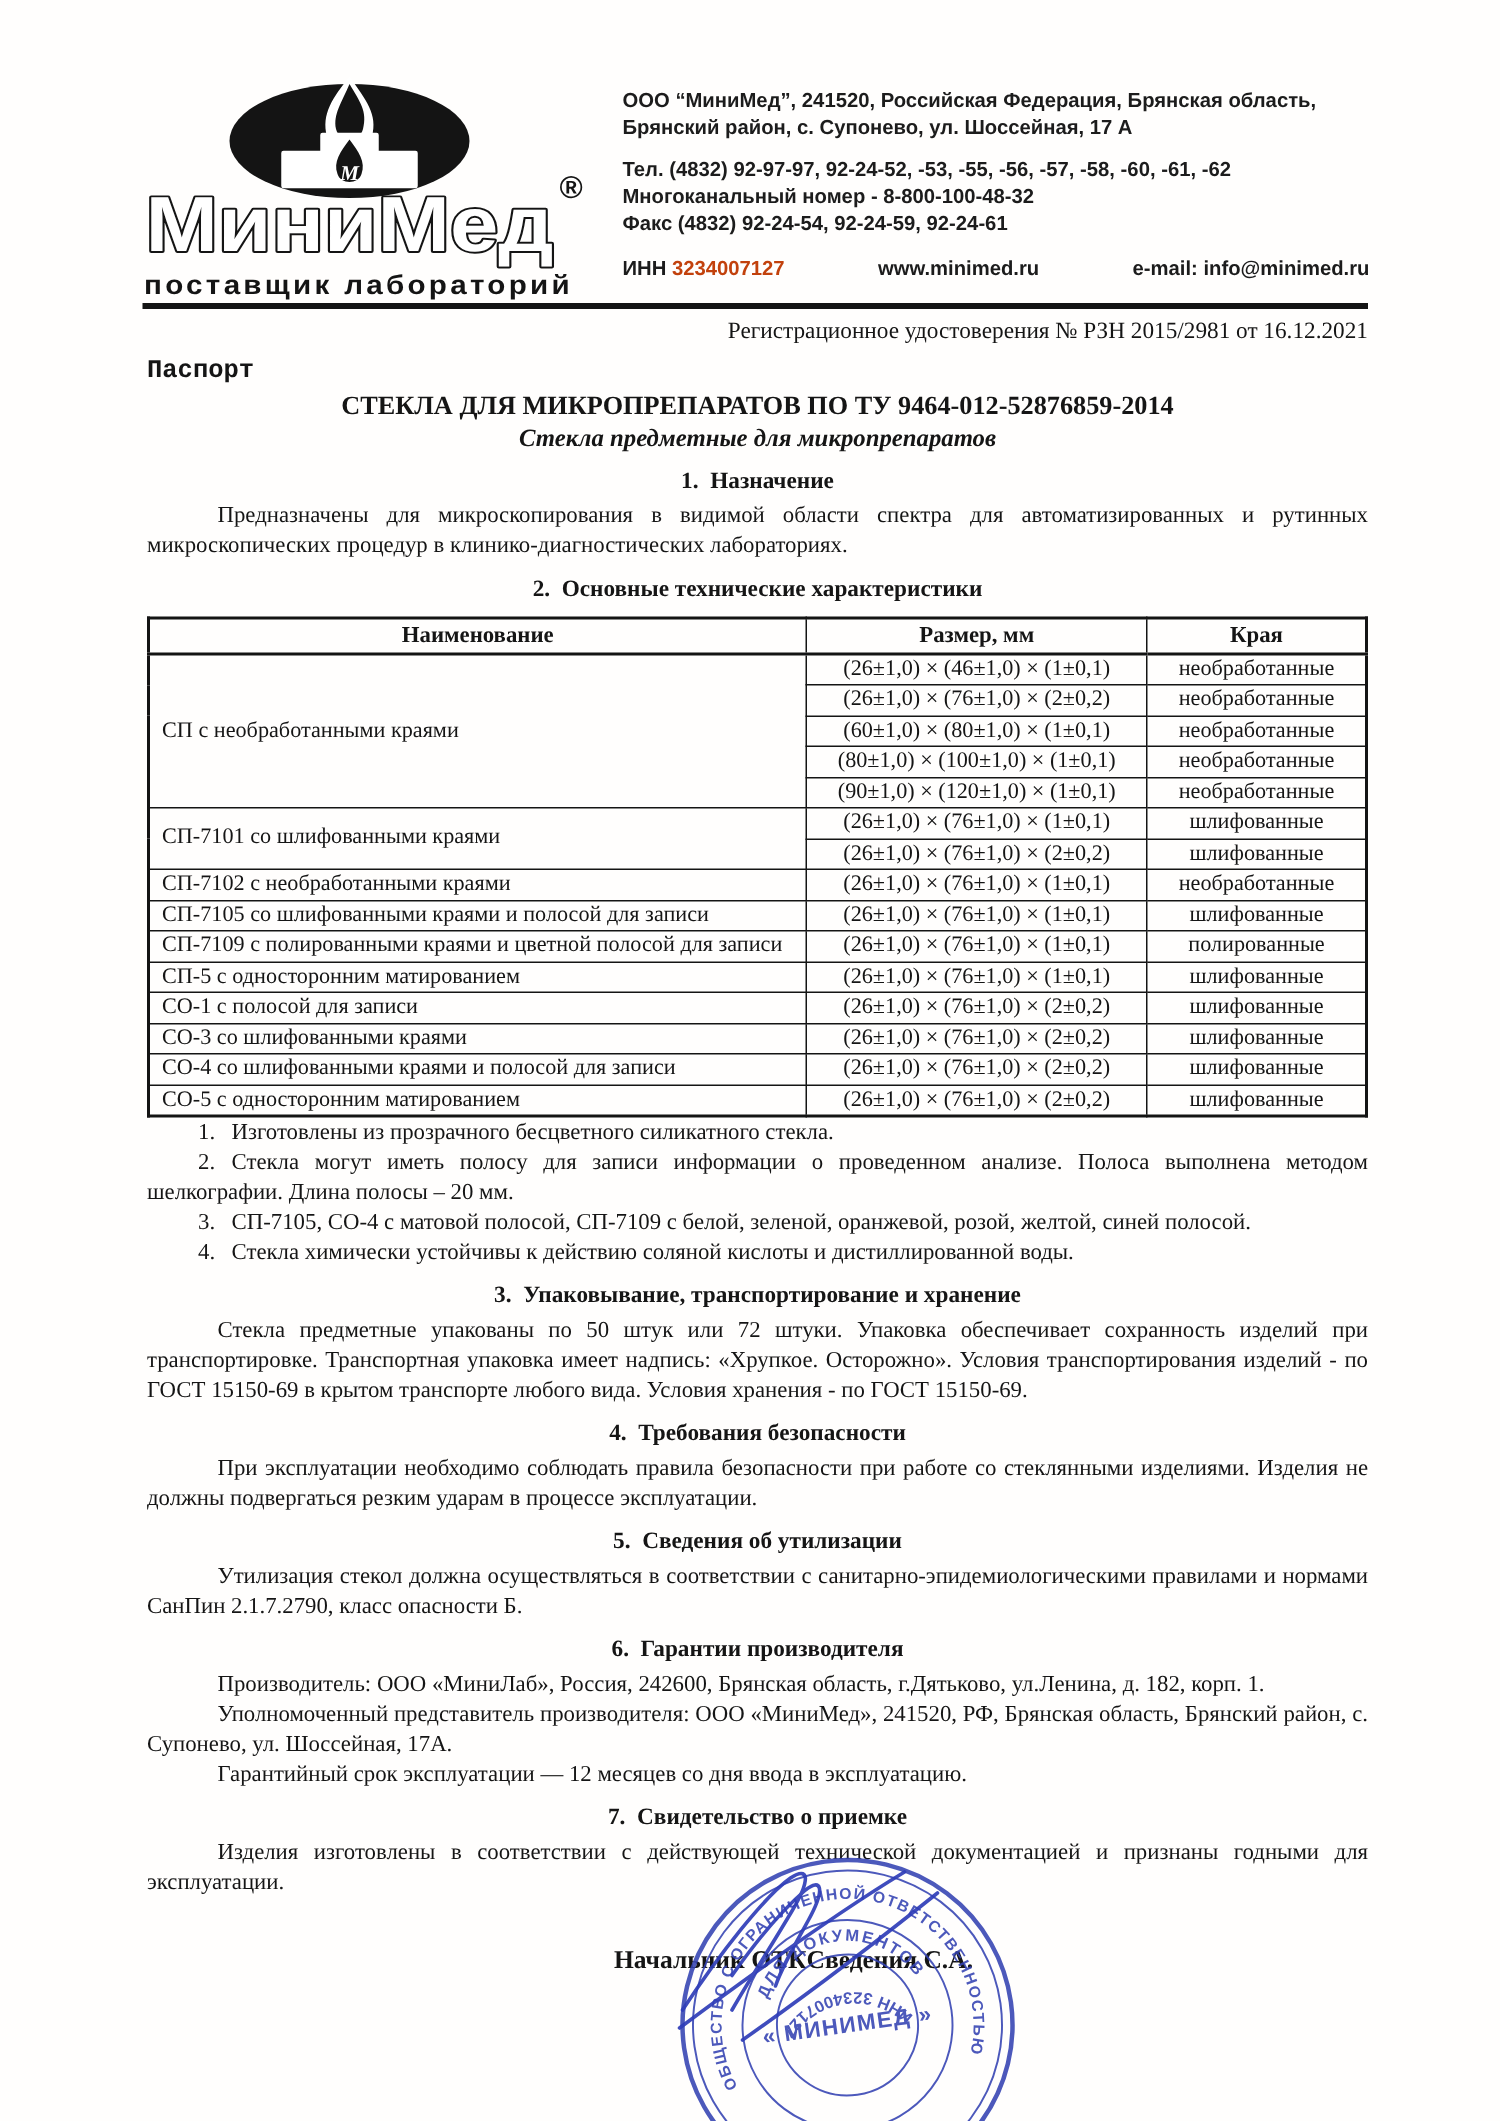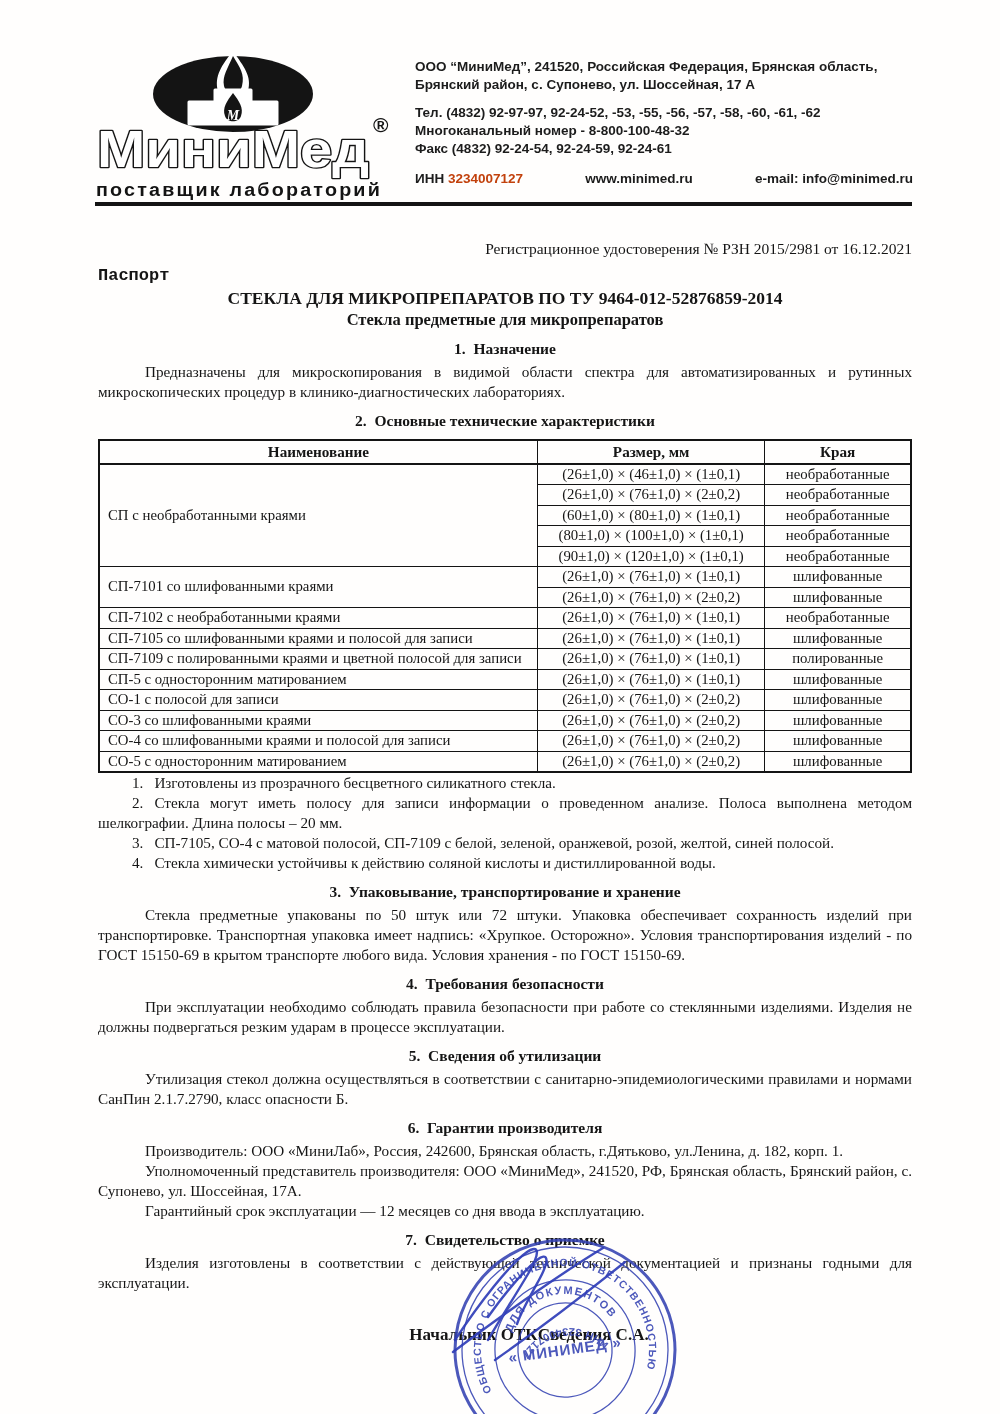--- a/index.html
+++ b/index.html
@@ -11,24 +11,24 @@
   .contact{position:absolute;left:415px;top:58px;width:498px;
            font-family:"Liberation Sans",sans-serif;font-weight:bold;
            font-size:13.5px;line-height:18px;color:#1c1c1c;}
   .contact .blk{margin-bottom:10px;}
   .contact-bottom{display:flex;justify-content:space-between;align-items:baseline;margin-top:12px;}
   .inn-value{font-weight:bold;color:#c2410c;}
   .rule{position:absolute;left:95px;top:202px;width:817px;height:4px;background:#141414;}
 
   
   .content{position:absolute;left:98px;top:211px;width:814px;}
-  .reg-line{text-align:right;font-size:15.5px;line-height:19px;margin-top:28px;}
+  .reg-line{text-align:right;font-size:15.5px;line-height:19px;}
   .doc-type{font-weight:bold;font-size:17px;line-height:22px;margin-top:7px;font-family:Liberation Mono, monospace;}
   .doc-title{text-align:center;font-weight:bold;font-size:17.5px;line-height:22px;}
-  .doc-sub{text-align:center;font-weight:bold;font-size:16.5px;line-height:21px;}
+  .doc-sub{text-align:center;font-weight:bold;font-style:italic;font-size:16.5px;line-height:21px;}
   .sec-head{text-align:center;font-weight:bold;font-size:15.5px;line-height:20px;margin:9px 0 3px 0;}
   .body-p{font-size:15.2px;line-height:20px;text-align:justify;text-indent:47px;margin:0;}
 
   
   table.spec{width:100%;border-collapse:collapse;margin-top:8px;font-size:14.8px;
              border:2px solid #141414;}
   .spec th,.spec td{border:1px solid #141414;padding:1px 6px;line-height:17.5px;}
   .spec th{font-size:15.2px;border-bottom-width:2px;padding:2px 6px;}
   .spec td.name{text-align:left;padding-left:8px;}
   .spec td.size,.spec td.edge{text-align:center;white-space:nowrap;}

